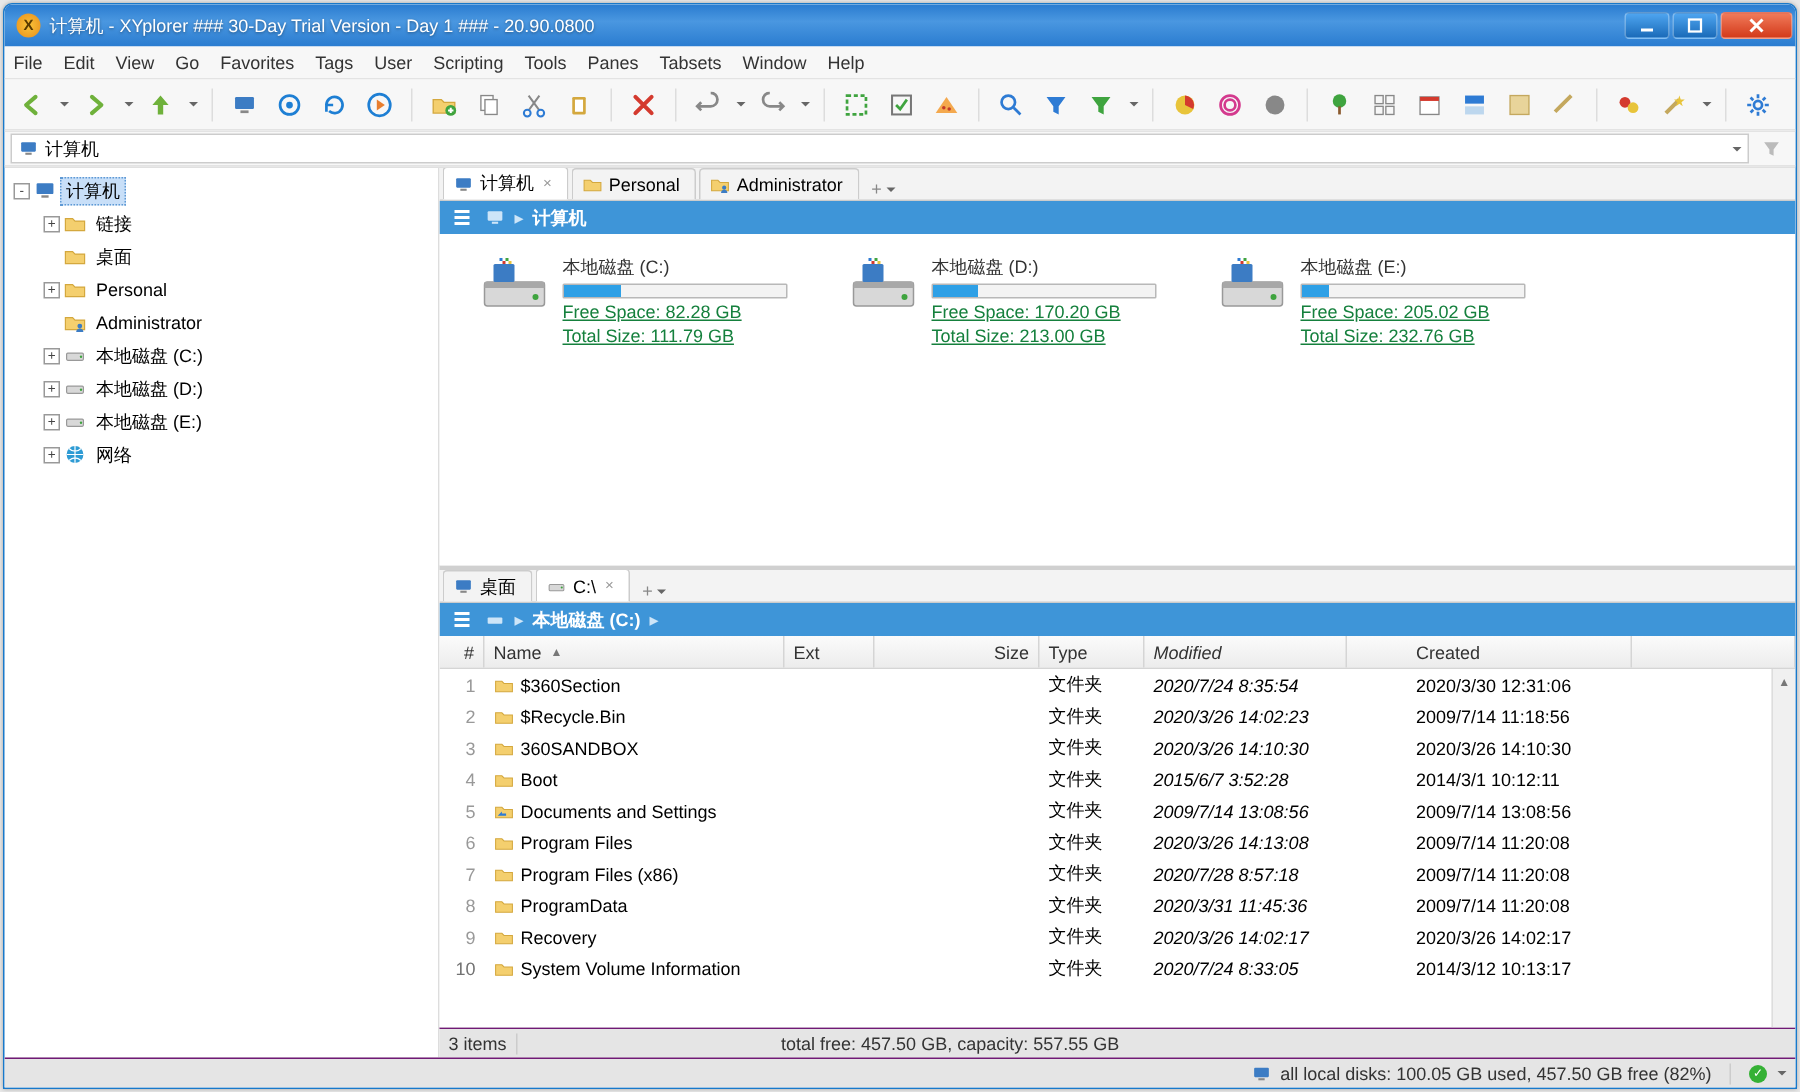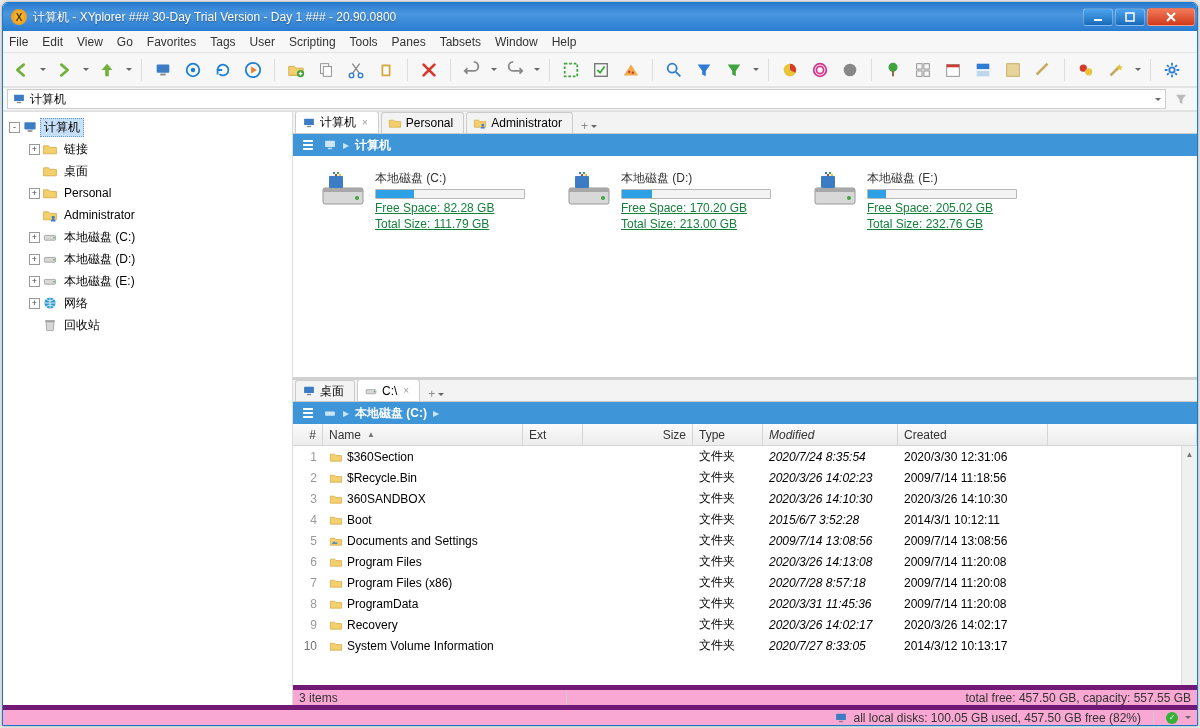--- a/index.html
+++ b/index.html
@@ -70,27 +70,27 @@
 
 
 .listhdr { height: 22px; background: linear-gradient(#fbfbfb,#ececec); border-bottom: 1px solid #d5d5d5; display: flex; }
 .listhdr .col { border-right: 1px solid #d5d5d5; padding: 0 6px; display: flex; align-items: center; color: #333; }
 .col-idx { width: 30px; justify-content: flex-end; color: #888; }
 .col-name { width: 200px; }
 .col-ext { width: 60px; }
 .col-size { width: 110px; justify-content: flex-end; }
 .col-type { width: 70px; }
 .col-mod { width: 135px; font-style: italic; }
-.col-cre { width: 150px; }
+.col-cre { width: 150px; margin-left: 40px; }
 .row { height: 21px; display: flex; align-items: center; }
 .row .cell { padding: 0 6px; display: flex; align-items: center; gap: 4px; overflow: hidden; white-space: nowrap; }
 .sortarrow { margin-left: 6px; font-size: 8px; color: #777; }
 
 
-.statusbar { height: 20px; background: #f9a8d4; border-top: 5px solid #701a75; display: flex; align-items: center; padding: 0 6px; font-size: 11px; color: #333; justify-content: space-between; }
+.statusbar { height: 20px; background: #e5e5e5; border-top: 1px solid #701a75; display: flex; align-items: center; padding: 0 6px; font-size: 11px; color: #333; }
 .statusbar.bottom .right { margin-left: auto; display: flex; align-items: center; gap: 6px; }
 .sb-sep { width: 1px; height: 14px; background: #ccc; margin: 0 6px; }
 .green-dot { width: 12px; height: 12px; background: #35b135; border-radius: 50%; display: inline-flex; align-items: center; justify-content: center; color: #fff; font-size: 8px; }
 .icon-folder-sm { width:14px; height:14px; }
 </style>
 </head>
 <body>
 
 <div class="window">
   <div class="titlebar">
@@ -443,30 +443,20 @@
         </div>
         <div class="node" style="padding-left: 24px;">
           <span class="exp">+</span>
           <span class="ico">
             <svg viewBox="0 0 20 20">
               <circle cx="10" cy="10" r="7" fill="#2e9bd4"></circle>
               <path d="M3 10h14M10 3v14M5 5c3 3 7 3 10 0M5 15c3-3 7-3 10 0" stroke="#fff" stroke-width="1" fill="none"></path>
             </svg>
           </span>
           <span class="lbl">网络</span>
-        </div>
-        <div class="node" style="padding-left: 24px;">
-          <span class="exp space"></span>
-          <span class="ico">
-            <svg viewBox="0 0 20 20">
-              <path d="M5 6 L15 6 L14 17 L6 17 Z" fill="#d8d8d8" stroke="#999"></path>
-              <rect x="4" y="4" width="12" height="2" fill="#999"></rect>
-            </svg>
-          </span>
-          <span class="lbl">回收站</span>
         </div>
       </div>
     <div class="panes">
 
       <div class="pane top">
         <div class="tabbar" id="topTabs">
             <div class="tab active">
               <span style="width:14px;height:14px;display:inline-block"><svg viewBox="0 0 20 20">
                   <rect x="3" y="4" width="14" height="9" rx="1" fill="#3c7cc4"></rect>
                   <rect x="7" y="14" width="6" height="2" fill="#888"></rect>
@@ -747,21 +737,21 @@
                 <div class="cell col-idx" style="color:#737373;justify-content:flex-end">10</div>
                 <div class="cell col-name">
                   <span class="icon-folder-sm"><svg viewBox="0 0 20 20">
                       <path d="M2 6 L8 6 L10 8 L18 8 L18 16 L2 16 Z" fill="#f4cf6e" stroke="#d4a83e"></path>
                     </svg></span>
                   <span>System Volume Information</span>
                 </div>
                 <div class="cell col-ext"></div>
                 <div class="cell col-size"></div>
                 <div class="cell col-type">文件夹</div>
-                <div class="cell col-mod">2020/7/27 8:33:05</div>
+                <div class="cell col-mod">2020/7/24 8:33:05</div>
                 <div class="cell col-cre">2014/3/12 10:13:17</div>
               </div>
             </div>
           <div style="position:absolute;right:0;top:22px;bottom:0;width:16px;background:#f0f0f0;border-left:1px solid #ddd">
             <div style="height:16px;display:flex;align-items:center;justify-content:center;color:#777;font-size:8px">▲</div>
           </div>
         </div>
       </div>
 
       <div class="statusbar">

